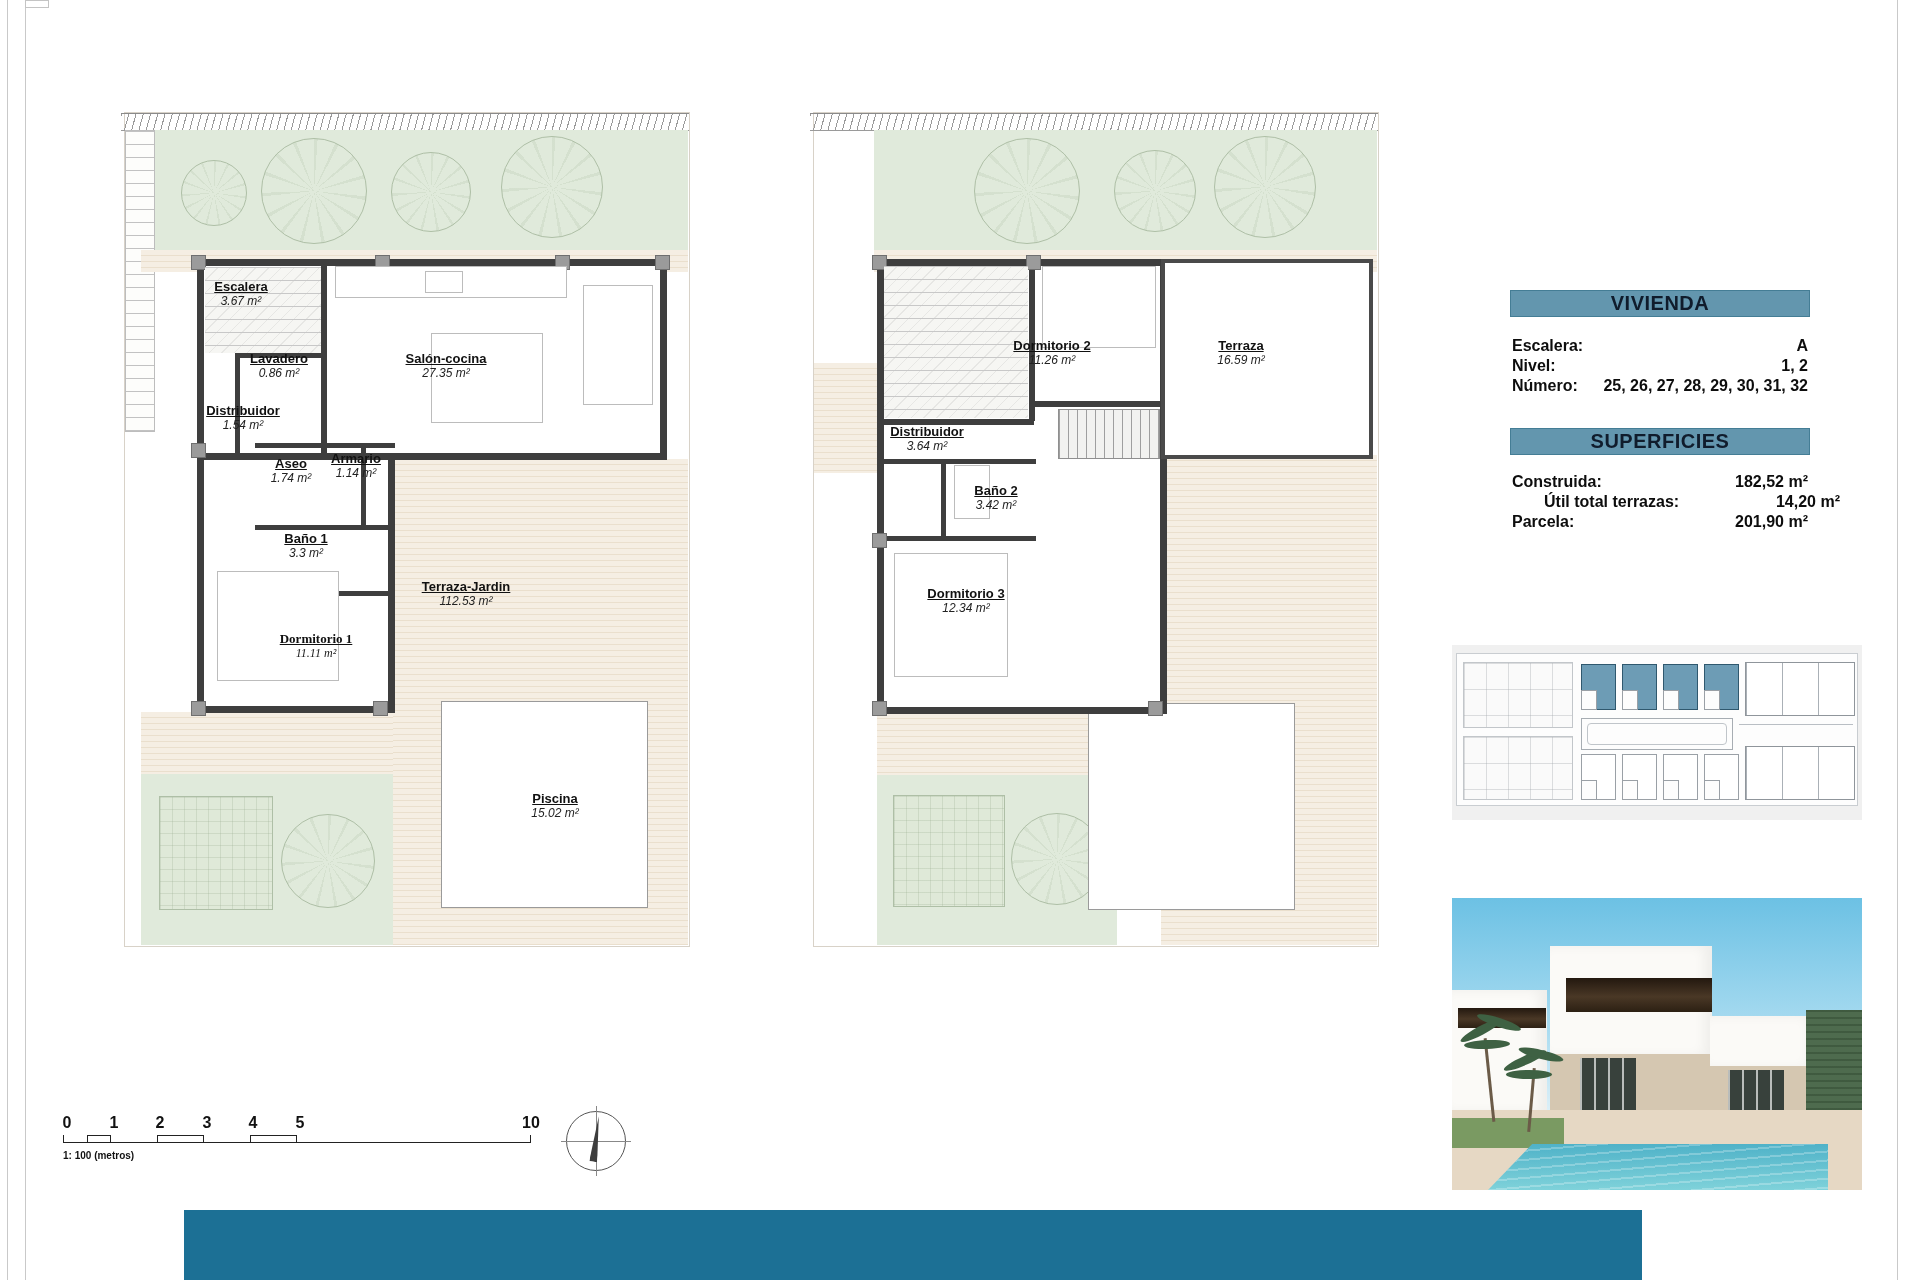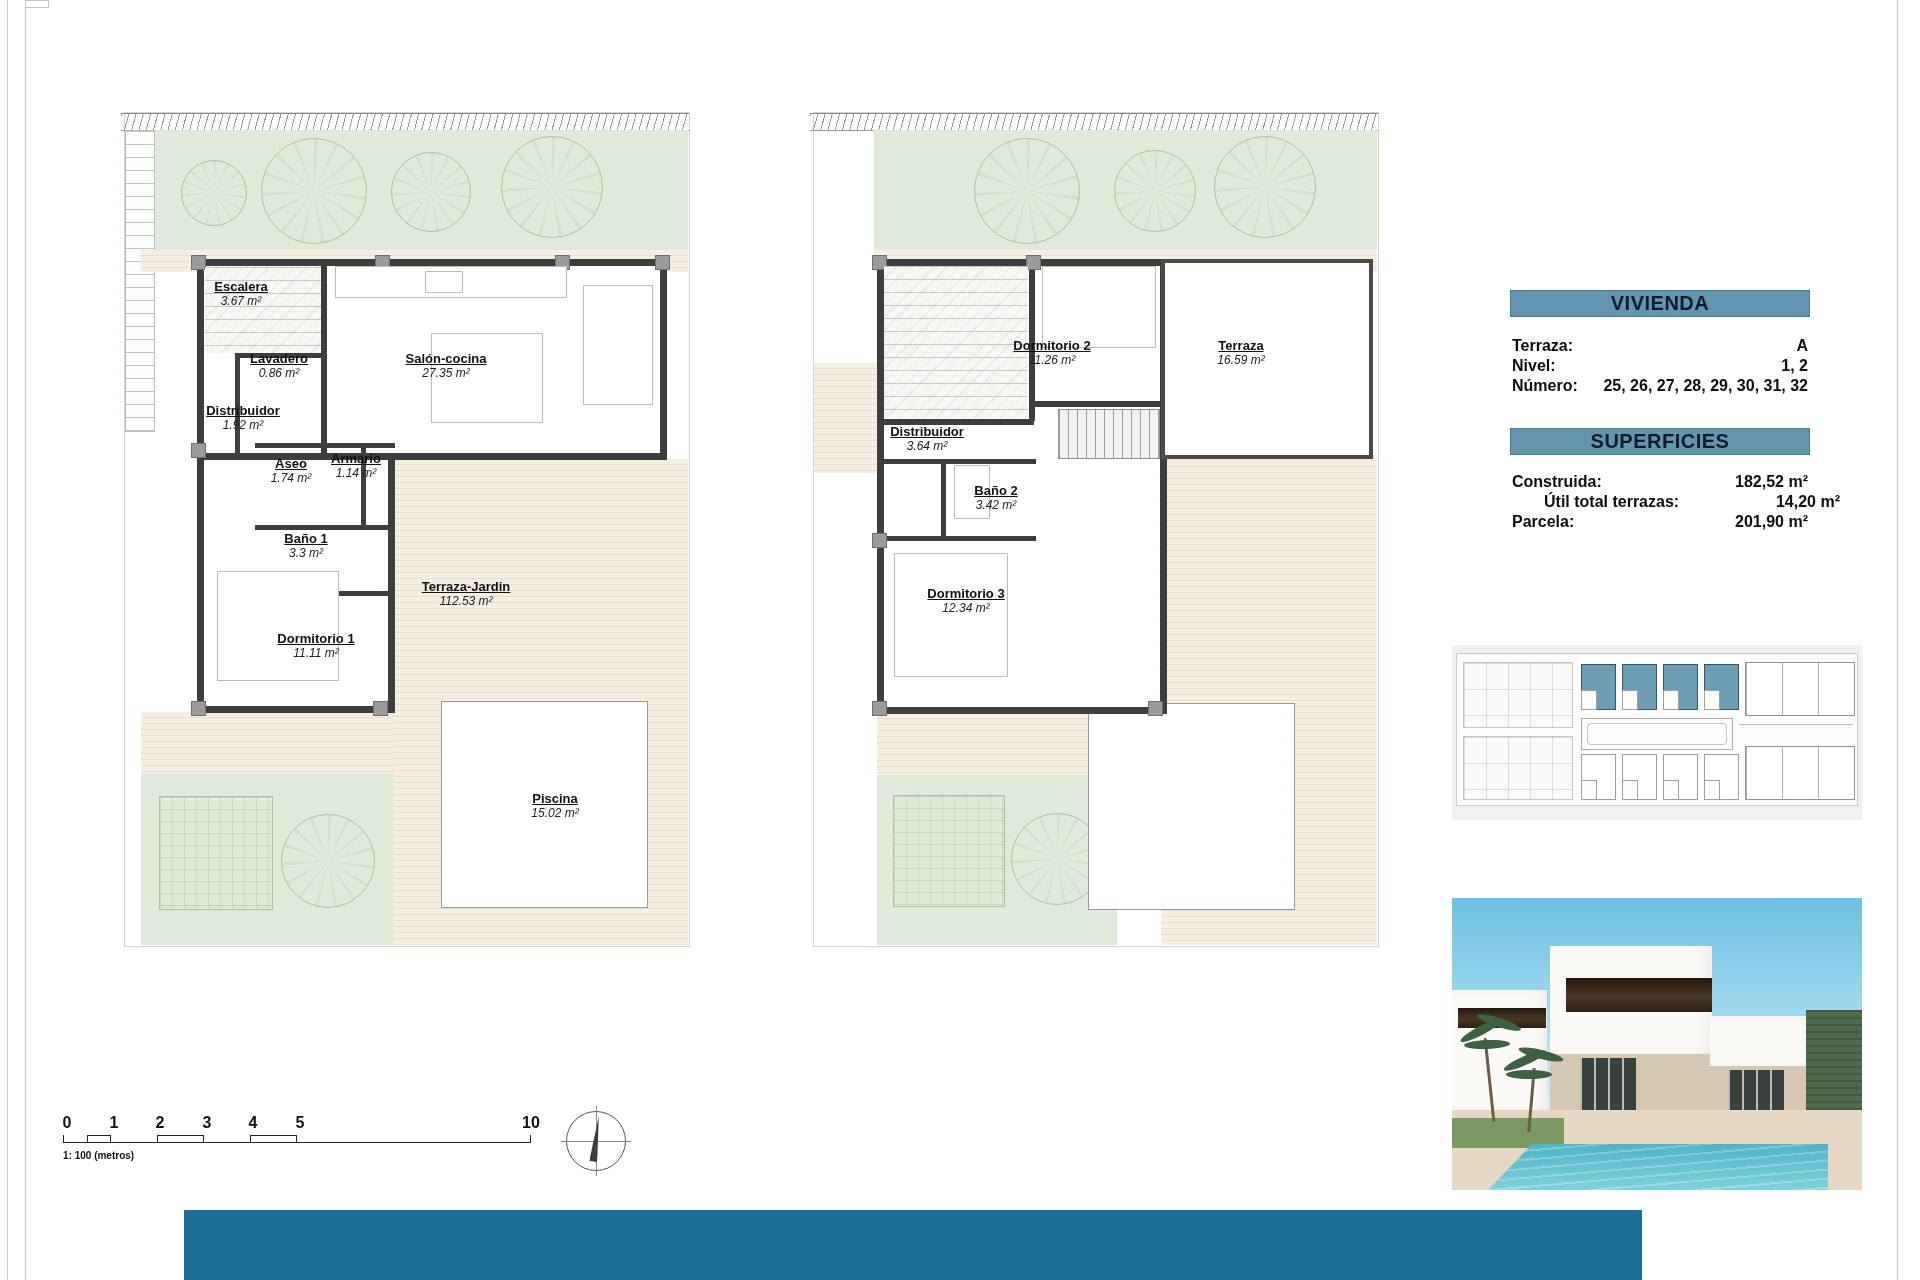--- a/index.html
+++ b/index.html
@@ -147,35 +147,35 @@
     <div class="roomlabel" style="left:154px;top:253px;">
       <span class="rname">Lavadero</span>
       <span class="rarea">0.86 m²</span>
     </div>
     <div class="roomlabel" style="left:321px;top:253px;">
       <span class="rname">Salón-cocina</span>
       <span class="rarea">27.35 m²</span>
     </div>
     <div class="roomlabel" style="left:118px;top:305px;">
       <span class="rname">Distribuidor</span>
-      <span class="rarea">1.92 m²</span>
+      <span class="rarea">1.54 m²</span>
     </div>
     <div class="roomlabel" style="left:166px;top:358px;">
       <span class="rname">Aseo</span>
       <span class="rarea">1.74 m²</span>
     </div>
     <div class="roomlabel" style="left:231px;top:353px;">
       <span class="rname">Armario</span>
       <span class="rarea">1.14 m²</span>
     </div>
     <div class="roomlabel" style="left:181px;top:433px;">
       <span class="rname">Baño 1</span>
       <span class="rarea">3.3 m²</span>
     </div>
-    <div class="roomlabel" style="left:191px;top:533px;">
+    <div class="roomlabel" style="left:191px;top:533px;font-family:Liberation Serif, serif;">
       <span class="rname">Dormitorio 1</span>
       <span class="rarea">11.11 m²</span>
     </div>
     <div class="roomlabel" style="left:341px;top:481px;">
       <span class="rname">Terraza-Jardin</span>
       <span class="rarea">112.53 m²</span>
     </div>
     <div class="roomlabel" style="left:430px;top:693px;">
       <span class="rname">Piscina</span>
       <span class="rarea">15.02 m²</span>
@@ -236,21 +236,21 @@
       <span class="rarea">3.42 m²</span>
     </div>
     <div class="roomlabel" style="left:152px;top:488px;">
       <span class="rname">Dormitorio 3</span>
       <span class="rarea">12.34 m²</span>
     </div>
   </div>
 
   <div class="ibar" style="top:290px;">VIVIENDA</div>
   <div class="irow" style="top:336px;">
-    <span>Terraza:</span>
+    <span>Escalera:</span>
     <span>A</span>
   </div>
   <div class="irow" style="top:356px;">
     <span>Nivel:</span>
     <span>1, 2</span>
   </div>
   <div class="irow" style="top:376px;">
     <span>Número:</span>
     <span>25, 26, 27, 28, 29, 30, 31, 32</span>
   </div>

